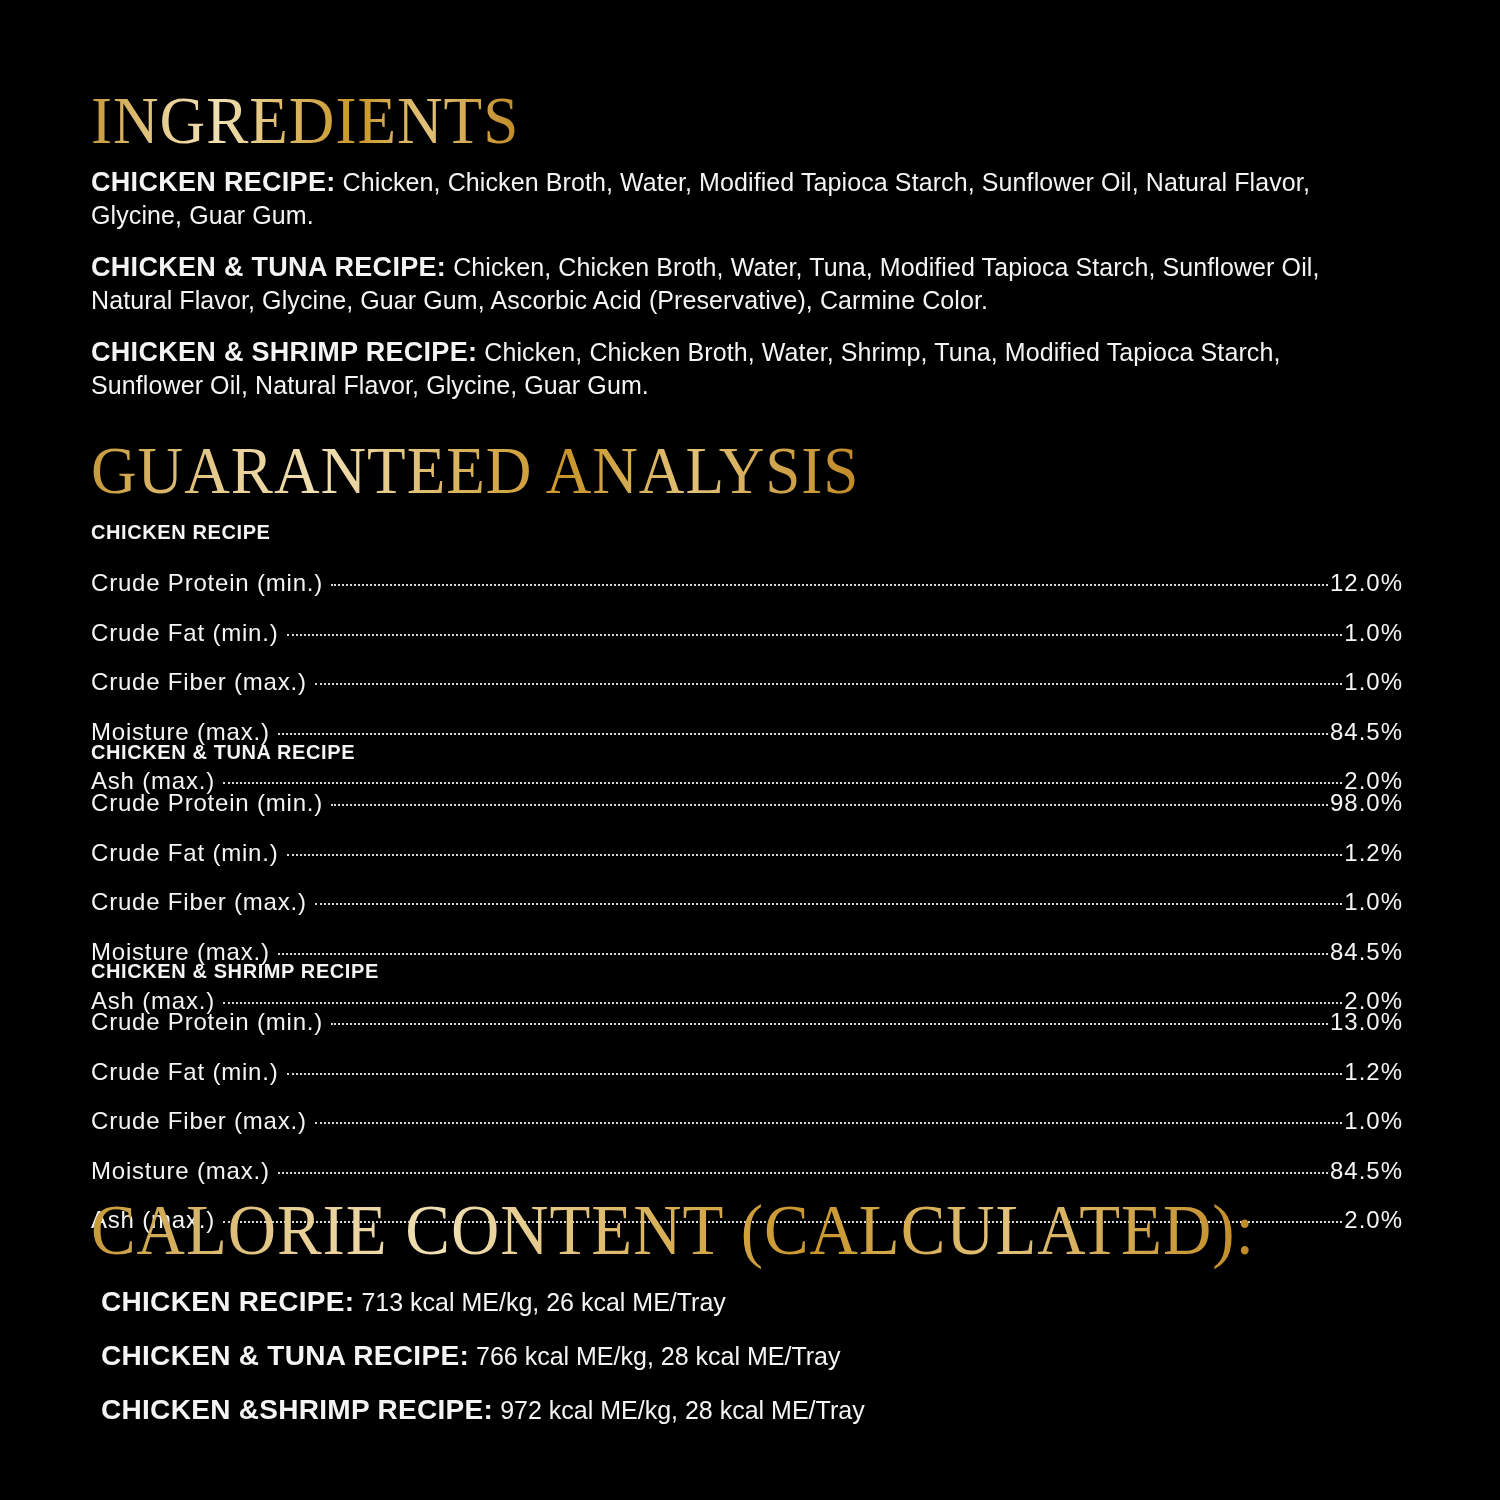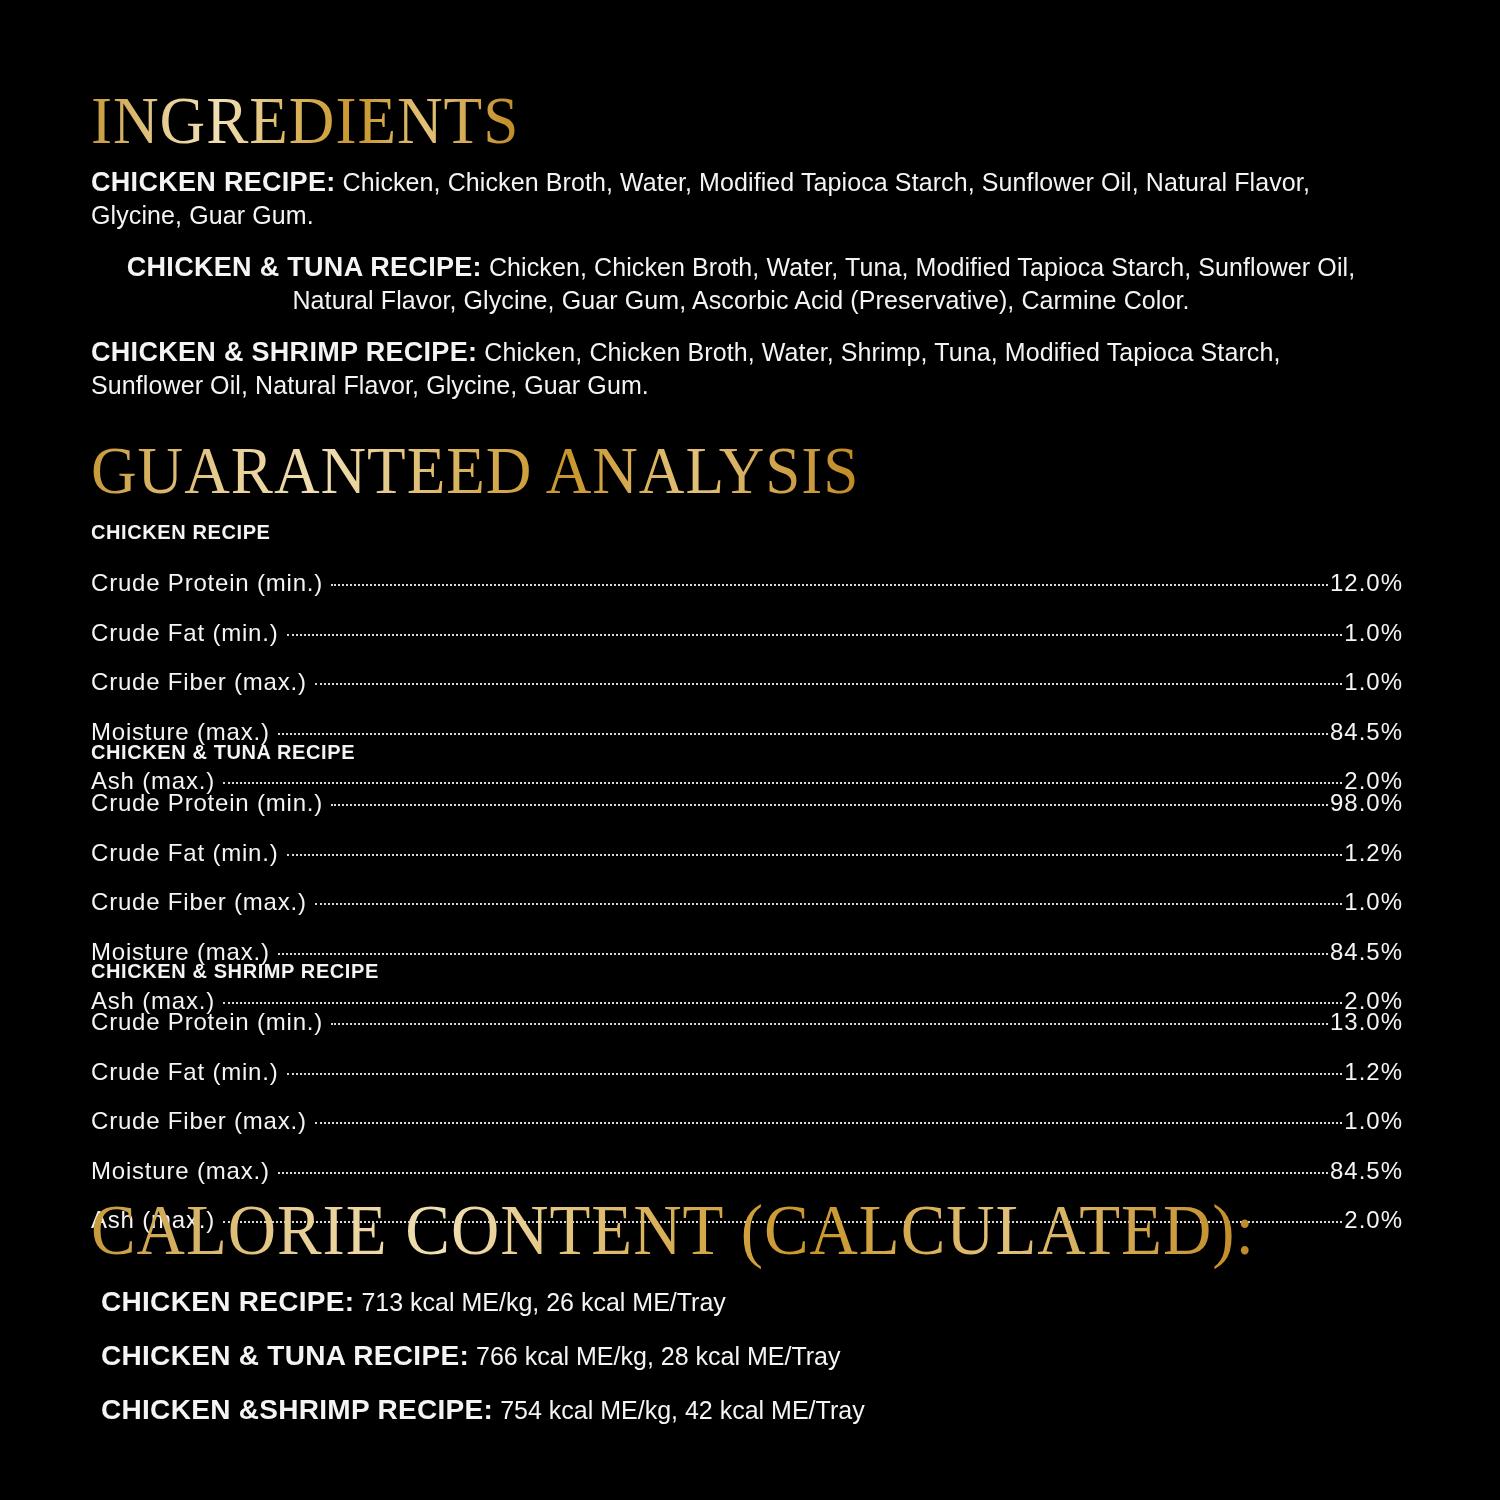--- a/index.html
+++ b/index.html
@@ -62,21 +62,21 @@
       line-height: 33px;
       margin: 0;
       letter-spacing: 0.1px;
     }
     .ingr .lbl {
       font-weight: bold;
       font-size: 27px;
       letter-spacing: 0.3px;
     }
     #ingr-0 { top: 166px; }
-    #ingr-1 { top: 251px; text-align: center; }
+    #ingr-1 { top: 251px; }
     #ingr-2 { top: 336px; }
 
     .ga-block {
       position: absolute;
       left: 0;
       width: 1312px;
     }
     #ga-0 { top: 515px; }
     #ga-1 { top: 735px; }
     #ga-2 { top: 954px; }
@@ -242,16 +242,16 @@
   <p id="cal-0" class="cal">
     <span class="lbl">CHICKEN RECIPE:</span>
     <span>713 kcal ME/kg, 26 kcal ME/Tray</span>
   </p>
   <p id="cal-1" class="cal">
     <span class="lbl">CHICKEN &amp; TUNA RECIPE:</span>
     <span>766 kcal ME/kg, 28 kcal ME/Tray</span>
   </p>
   <p id="cal-2" class="cal">
     <span class="lbl">CHICKEN &amp;SHRIMP RECIPE:</span>
-    <span>754 kcal ME/kg, 42 kcal ME/Tray</span>
+    <span>972 kcal ME/kg, 28 kcal ME/Tray</span>
   </p>
 
 </div>
 
 </body></html>

